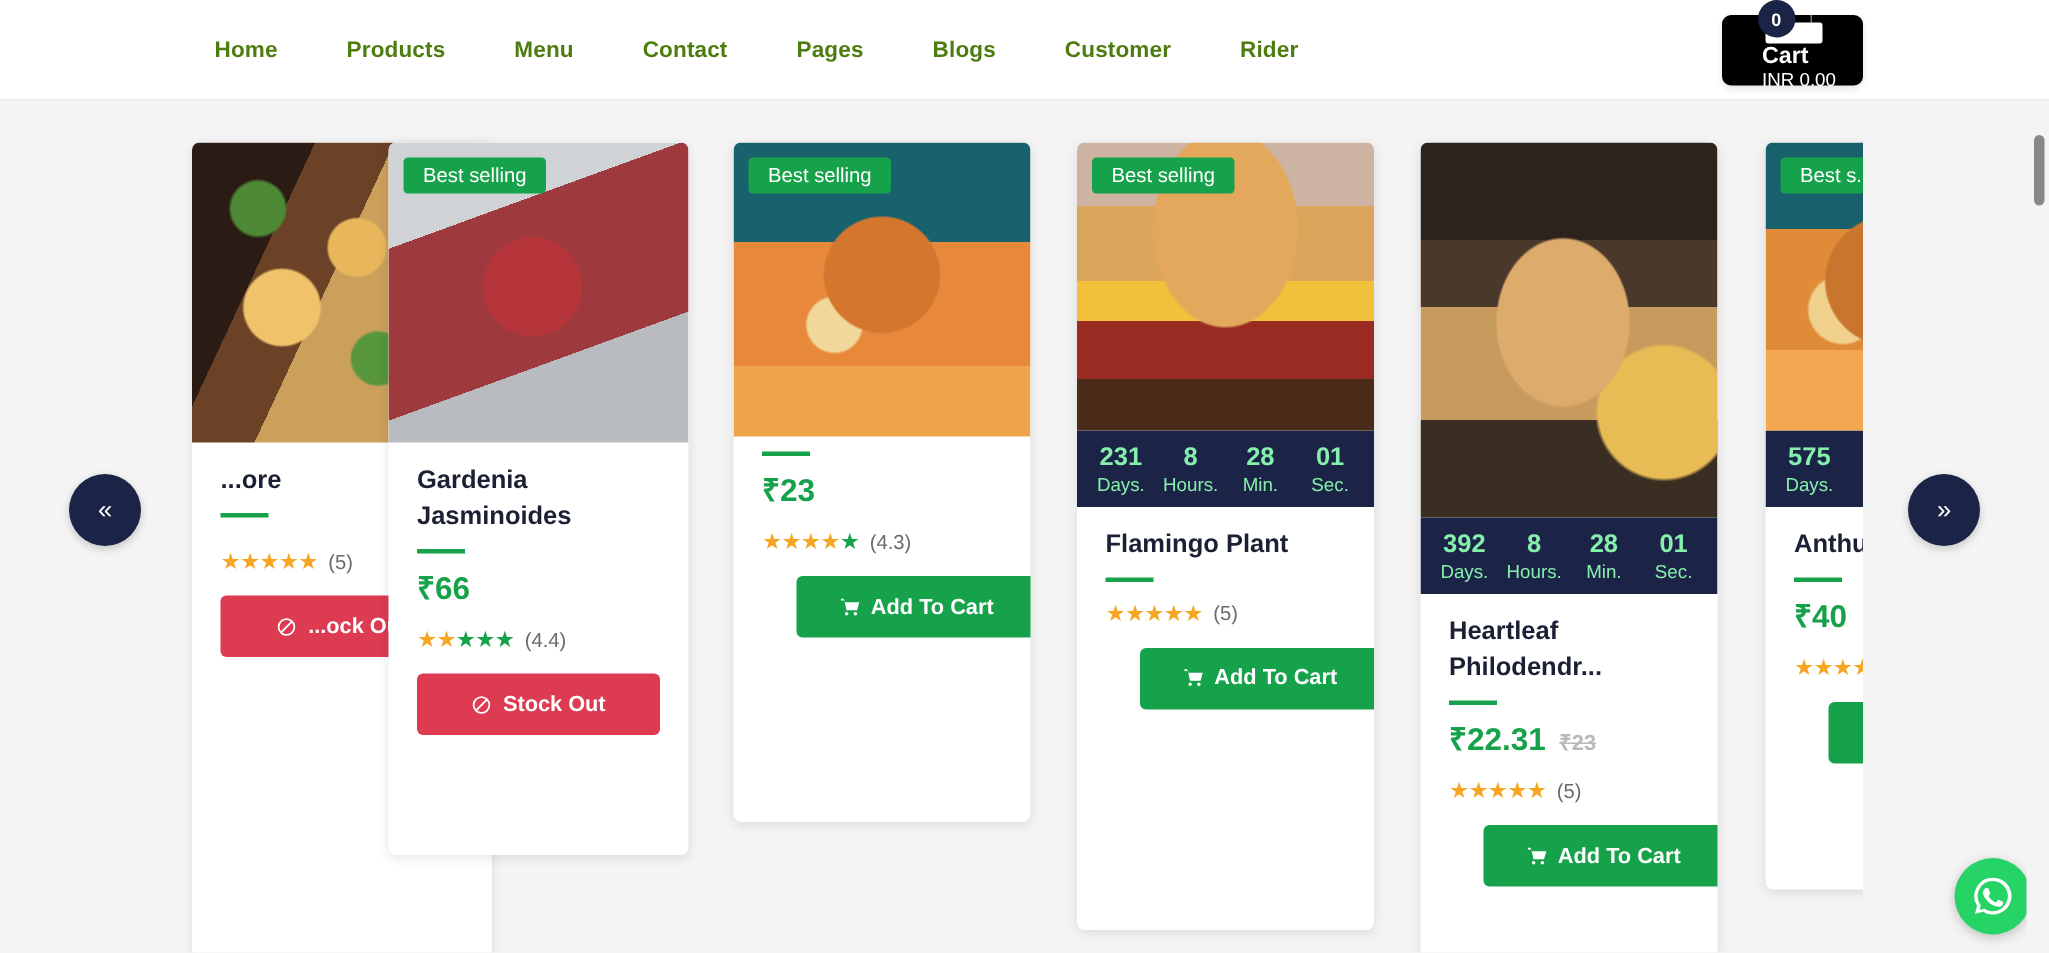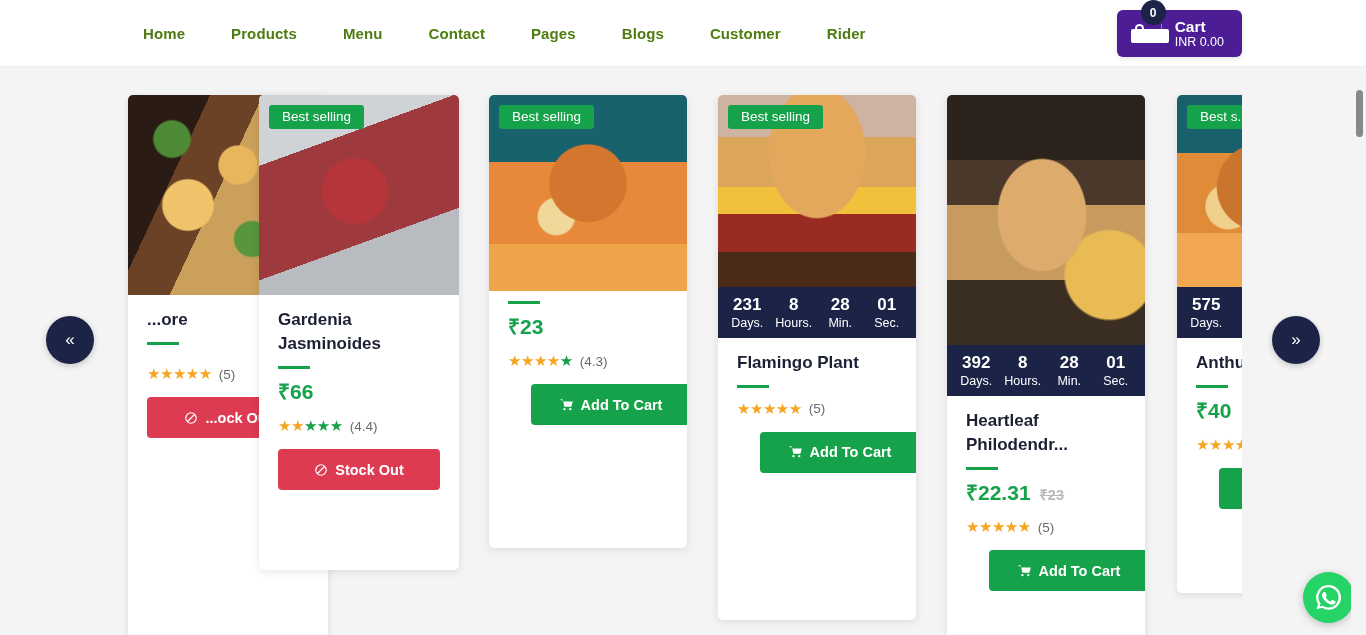--- a/index.html
+++ b/index.html
@@ -24,23 +24,24 @@
     display: flex; align-items: center; gap: 0px;
   }
   .nav-item {
     font-size: 15px; font-weight: 700; color: #4d7c0f;
     padding: 0 23px; letter-spacing: .1px;
     cursor: pointer; white-space: nowrap;
   }
   .cart-wrap { position: absolute; right: 124px; top: 10px; }
   .cart-btn {
     display: flex; align-items: center;
-    background: #4c1d95; border-radius: 6px;
+    background: #000000; border-radius: 6px;
     height: 47px; padding: 0 18px 0 14px; cursor: pointer;
     box-shadow: 0 2px 5px rgba(0,0,0,.10);
+    flex-direction: column;
   }
   .cart-icon-box { display: flex; align-items: center; padding-right: 13px; border-right: 1px solid rgba(255,255,255,.45); }
   .bag { width: 17px; height: 19px; position: relative; }
   .bag .body { position: absolute; left: 0; bottom: 0; width: 17px; height: 14px; background: #fff; border-radius: 2px; }
   .bag .handle { position: absolute; left: 4px; top: 0; width: 9px; height: 8px; border: 2px solid #fff; border-bottom: none; border-radius: 5px 5px 0 0; }
   .cart-text { padding-left: 13px; color: #fff; line-height: 1.12; }
   .cart-title { font-size: 15.5px; font-weight: 700; }
   .cart-sub { font-size: 12.5px; font-weight: 400; }
   .cart-badge {
     position: absolute; left: 24px; top: -10px;
@@ -64,21 +65,21 @@
   .thumb { position: relative; width: 100%; overflow: hidden; text-decoration: underline; }
   .badge {
     position: absolute; left: 10px; top: 10px;
     background: #16a24a; color: #fff;
     font-size: 13.5px; font-weight: 400;
     padding: 4px 13px 5px; border-radius: 3px;
     white-space: nowrap;
   }
   .body { padding: 0 19px; }
   .timer {
-    display: flex; background: #1b2447; color: #ffffff;
+    display: flex; background: #1b2447; color: #86efac;
     padding: 8px 6px 7px; margin: 12px 0 0; width: 100%;
   }
   .timer.flush { margin-top: 0; }
   .tcell { flex: 1; text-align: center; }
   .tnum { font-size: 17px; font-weight: 700; line-height: 1.15; }
   .tlbl { font-size: 12.5px; font-weight: 400; line-height: 1.3; }
   .pname {
     font-size: 17px; font-weight: 700; color: #1b2034;
     line-height: 1.42; margin-top: 13px;
   }

